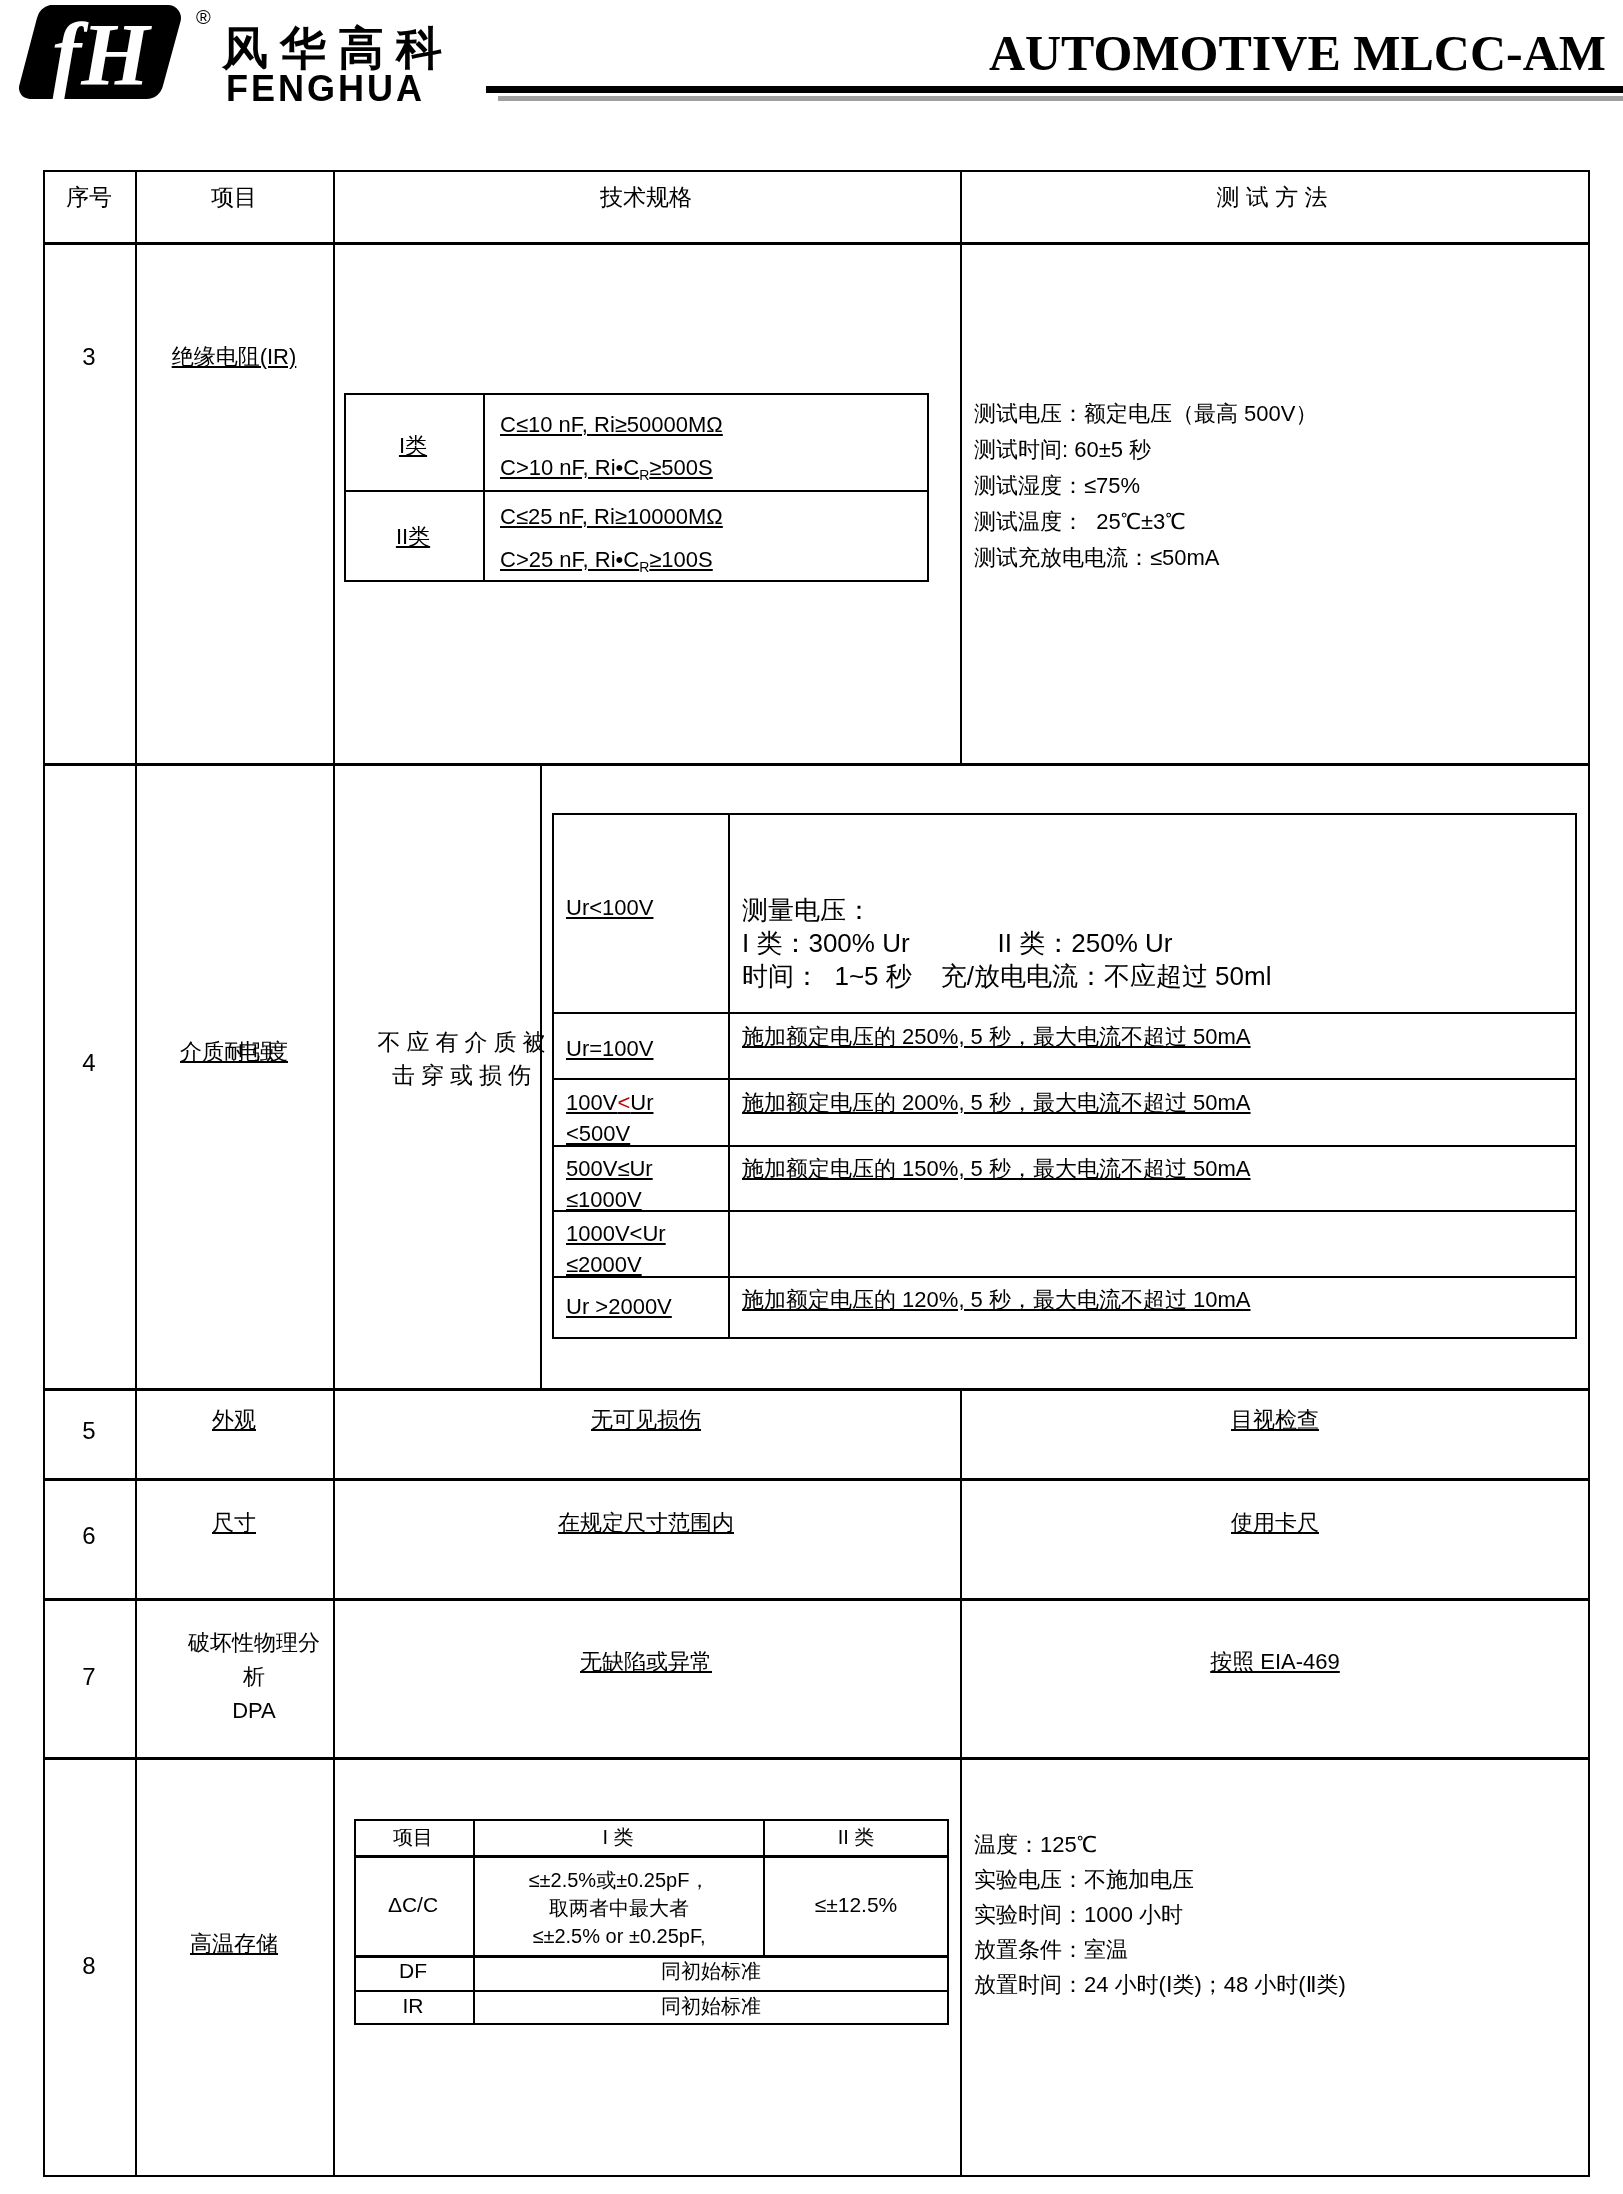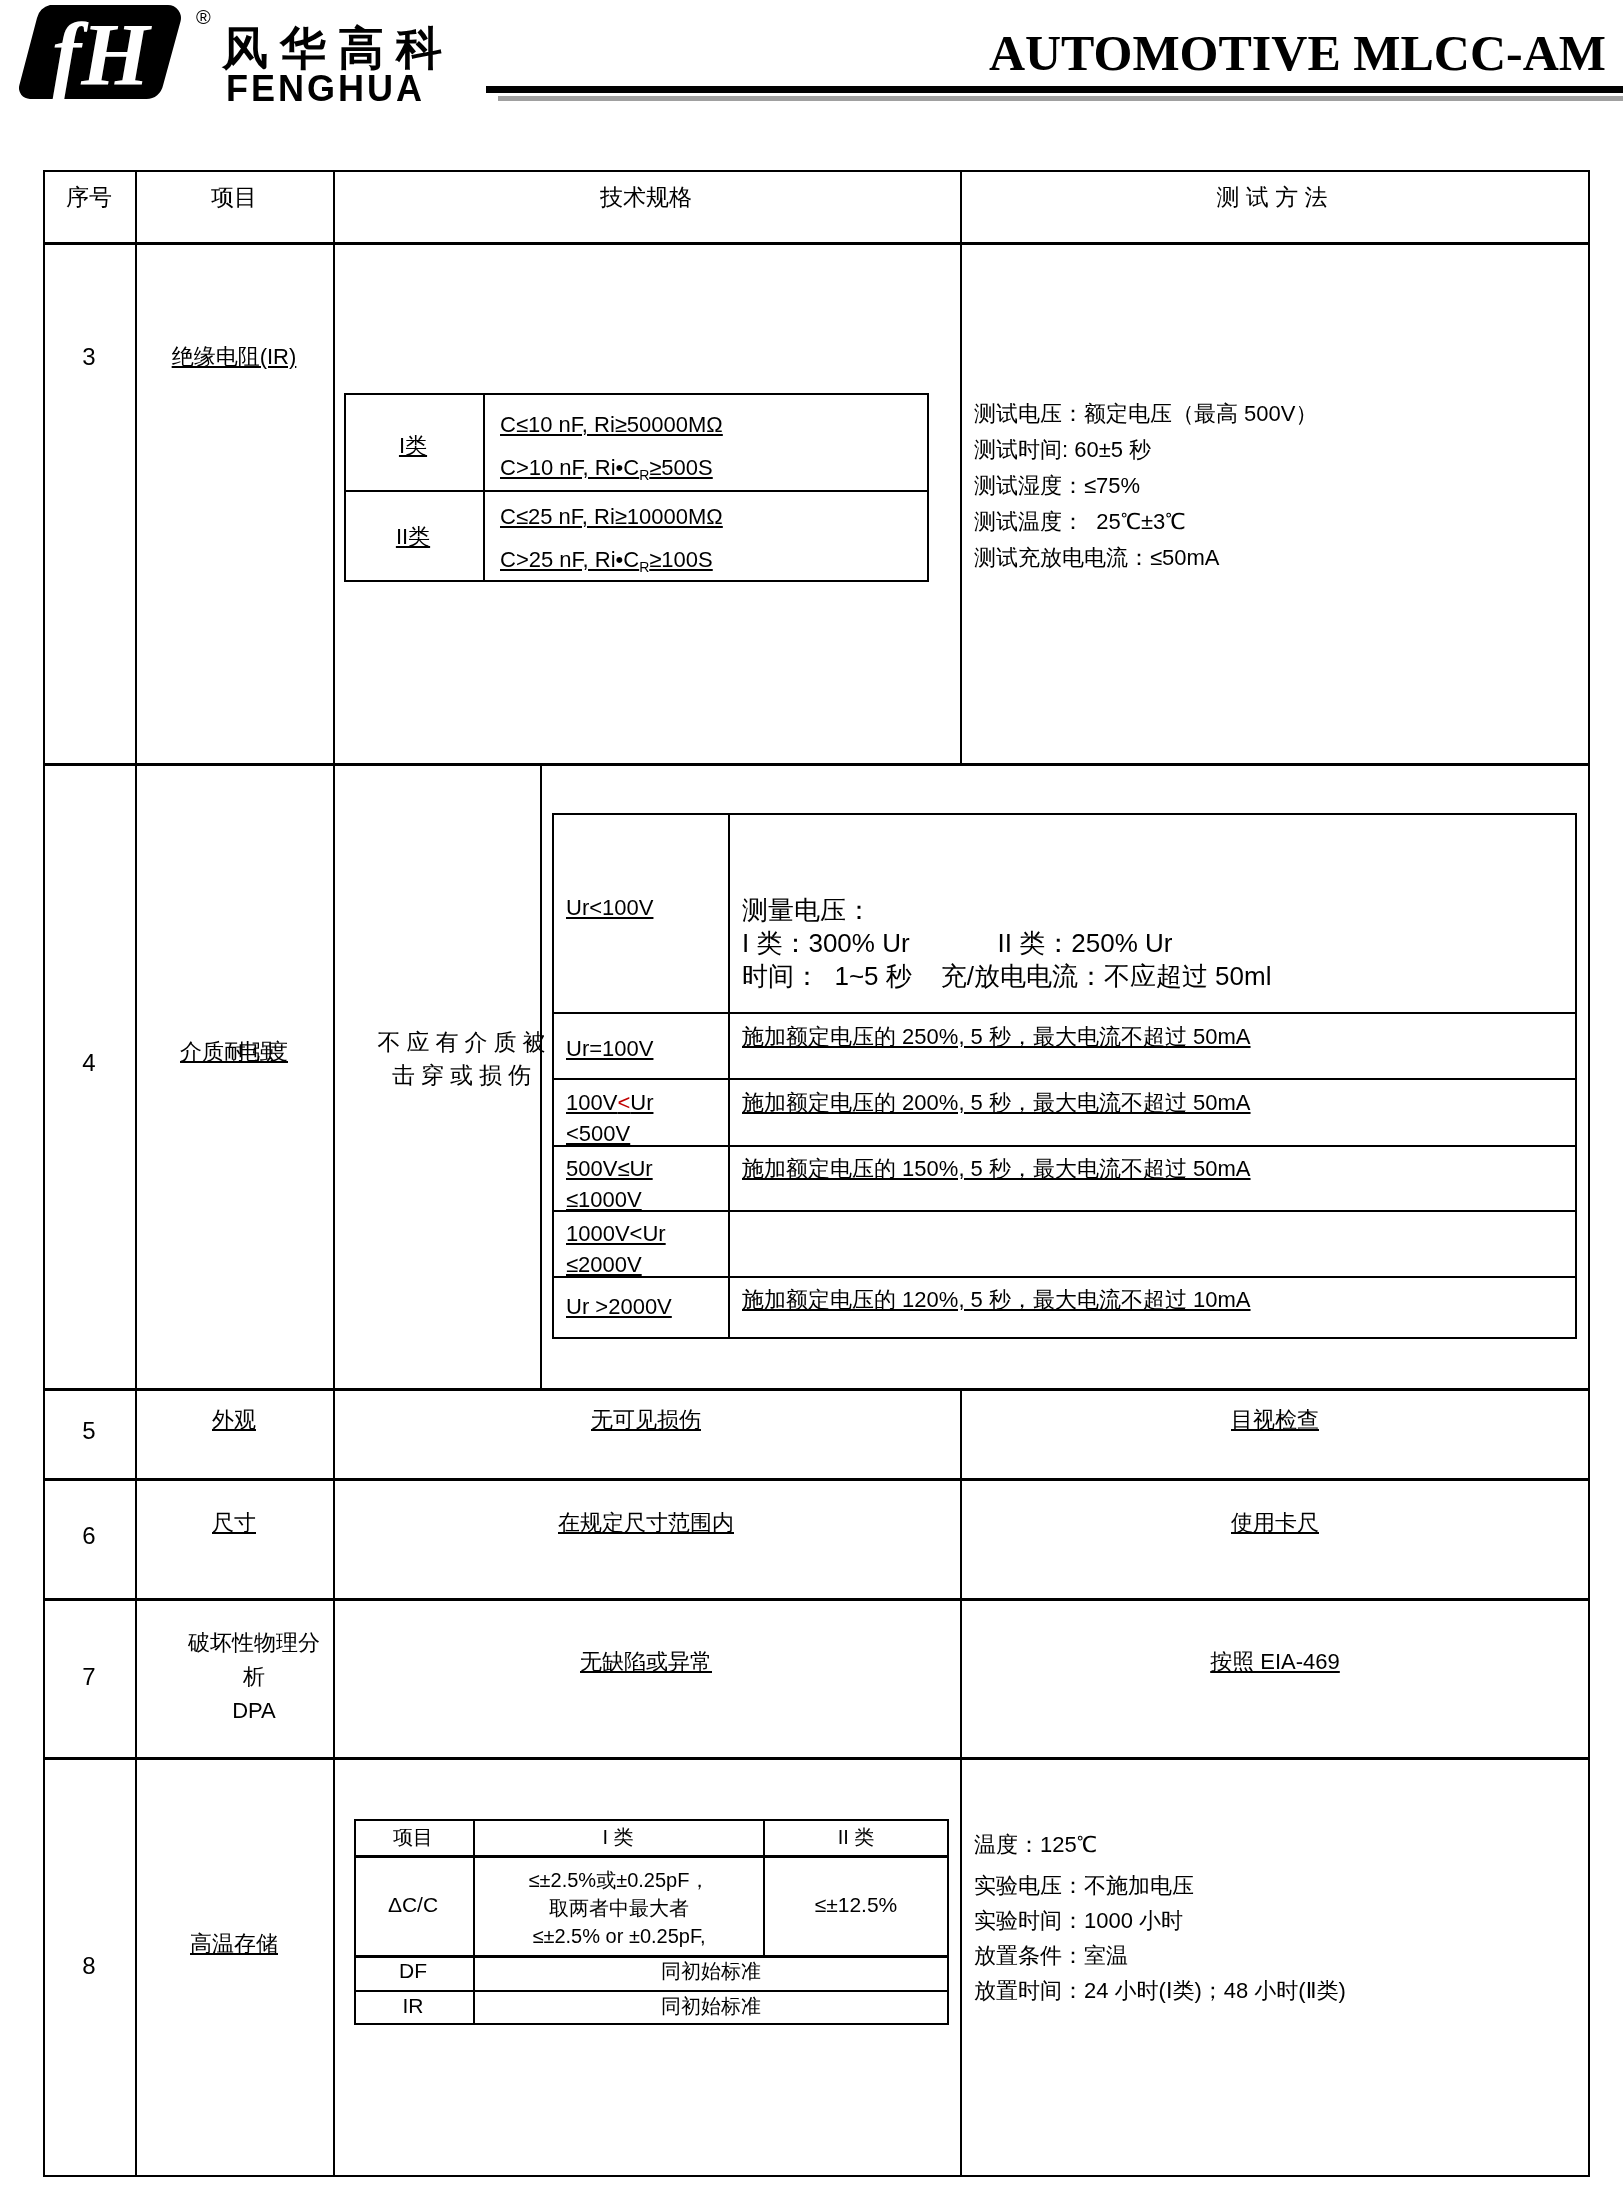--- a/index.html
+++ b/index.html
@@ -169,19 +169,19 @@
   </div>
   <div class="cc" style="left:856px;top:1905px;font-size:21px;">≤±12.5%</div>
 
   <div class="cc" style="left:413px;top:1971px;font-size:21px;">DF</div>
   <div class="cc small" style="left:711px;top:1971px;">同初始标准</div>
   <div class="cc" style="left:413px;top:2006px;font-size:21px;">IR</div>
   <div class="cc small" style="left:711px;top:2006px;">同初始标准</div>
 
   <div class="abs" style="left:974px;top:1827px;">
     <div class="method-line" style="line-height:35px;">温度：125℃</div>
-    <div class="method-line" style="line-height:35px;margin-top:6px;">实验电压：不施加电压</div>
+    <div class="method-line" style="line-height:35px;">实验电压：不施加电压</div>
     <div class="method-line" style="line-height:35px;">实验时间：1000 小时</div>
     <div class="method-line" style="line-height:35px;">放置条件：室温</div>
     <div class="method-line" style="line-height:35px;">放置时间：24 小时(Ⅰ类)；48 小时(Ⅱ类)</div>
   </div>
 
 </div>
 
 </body></html>

